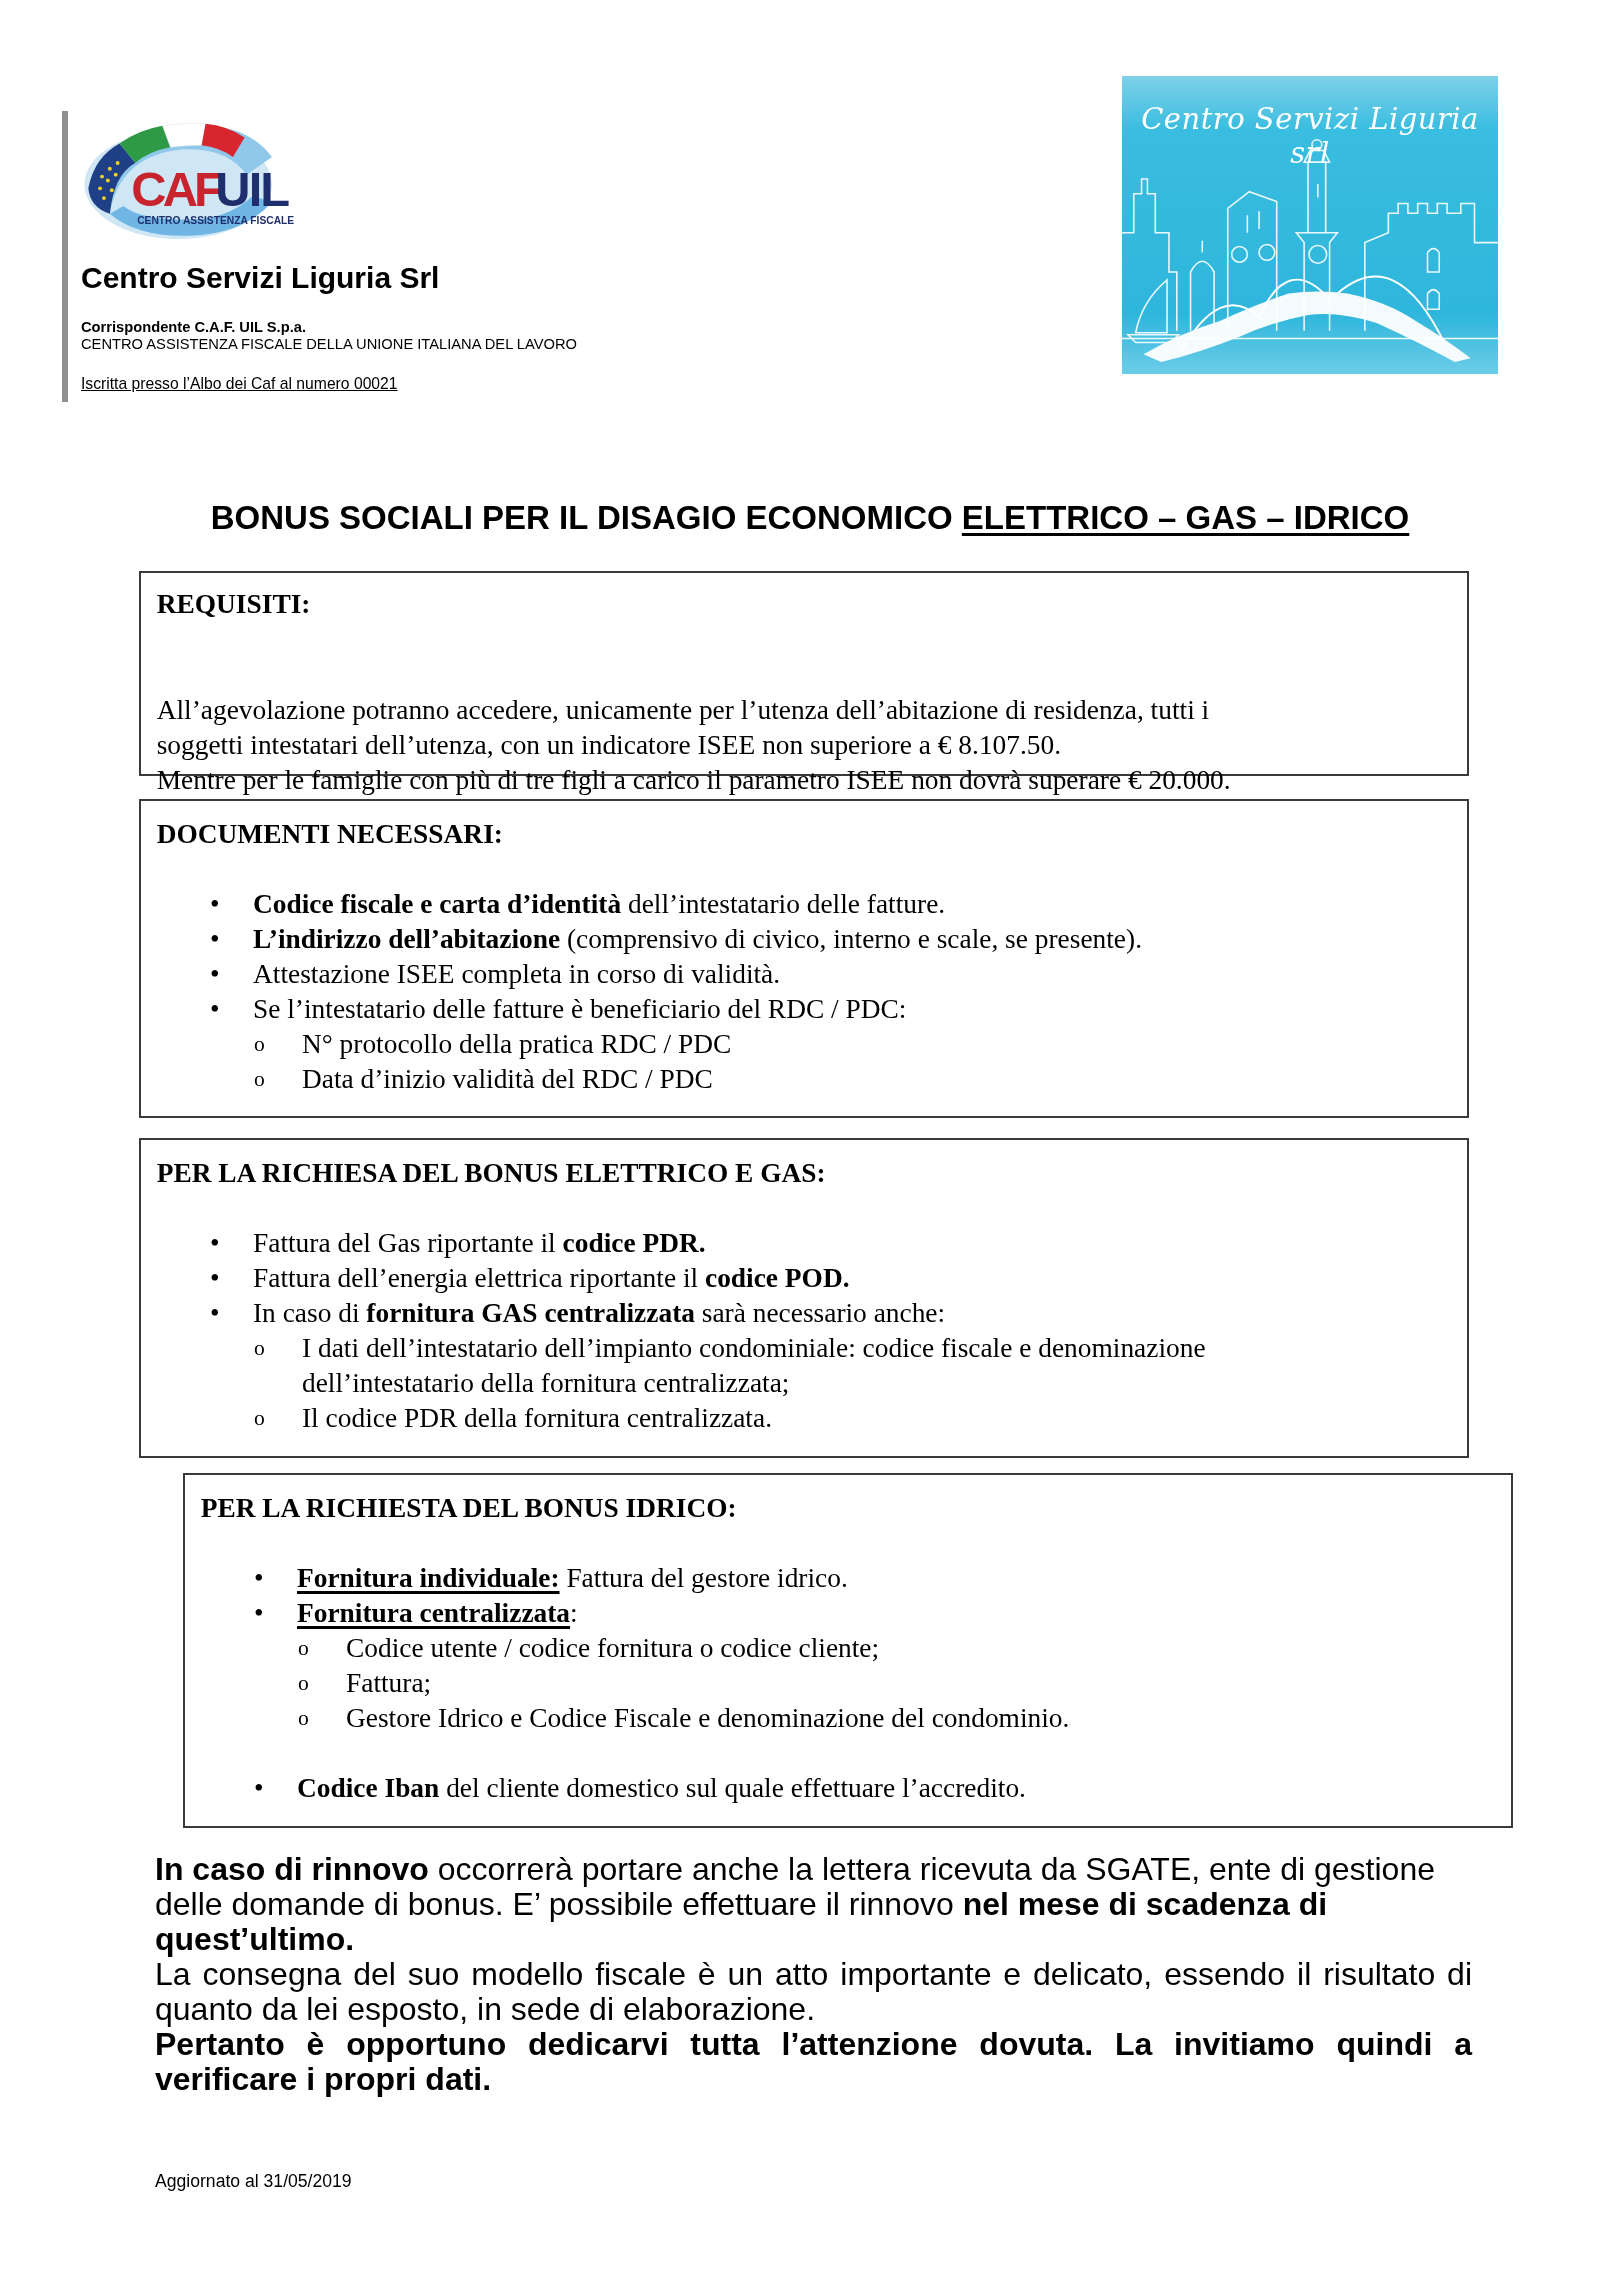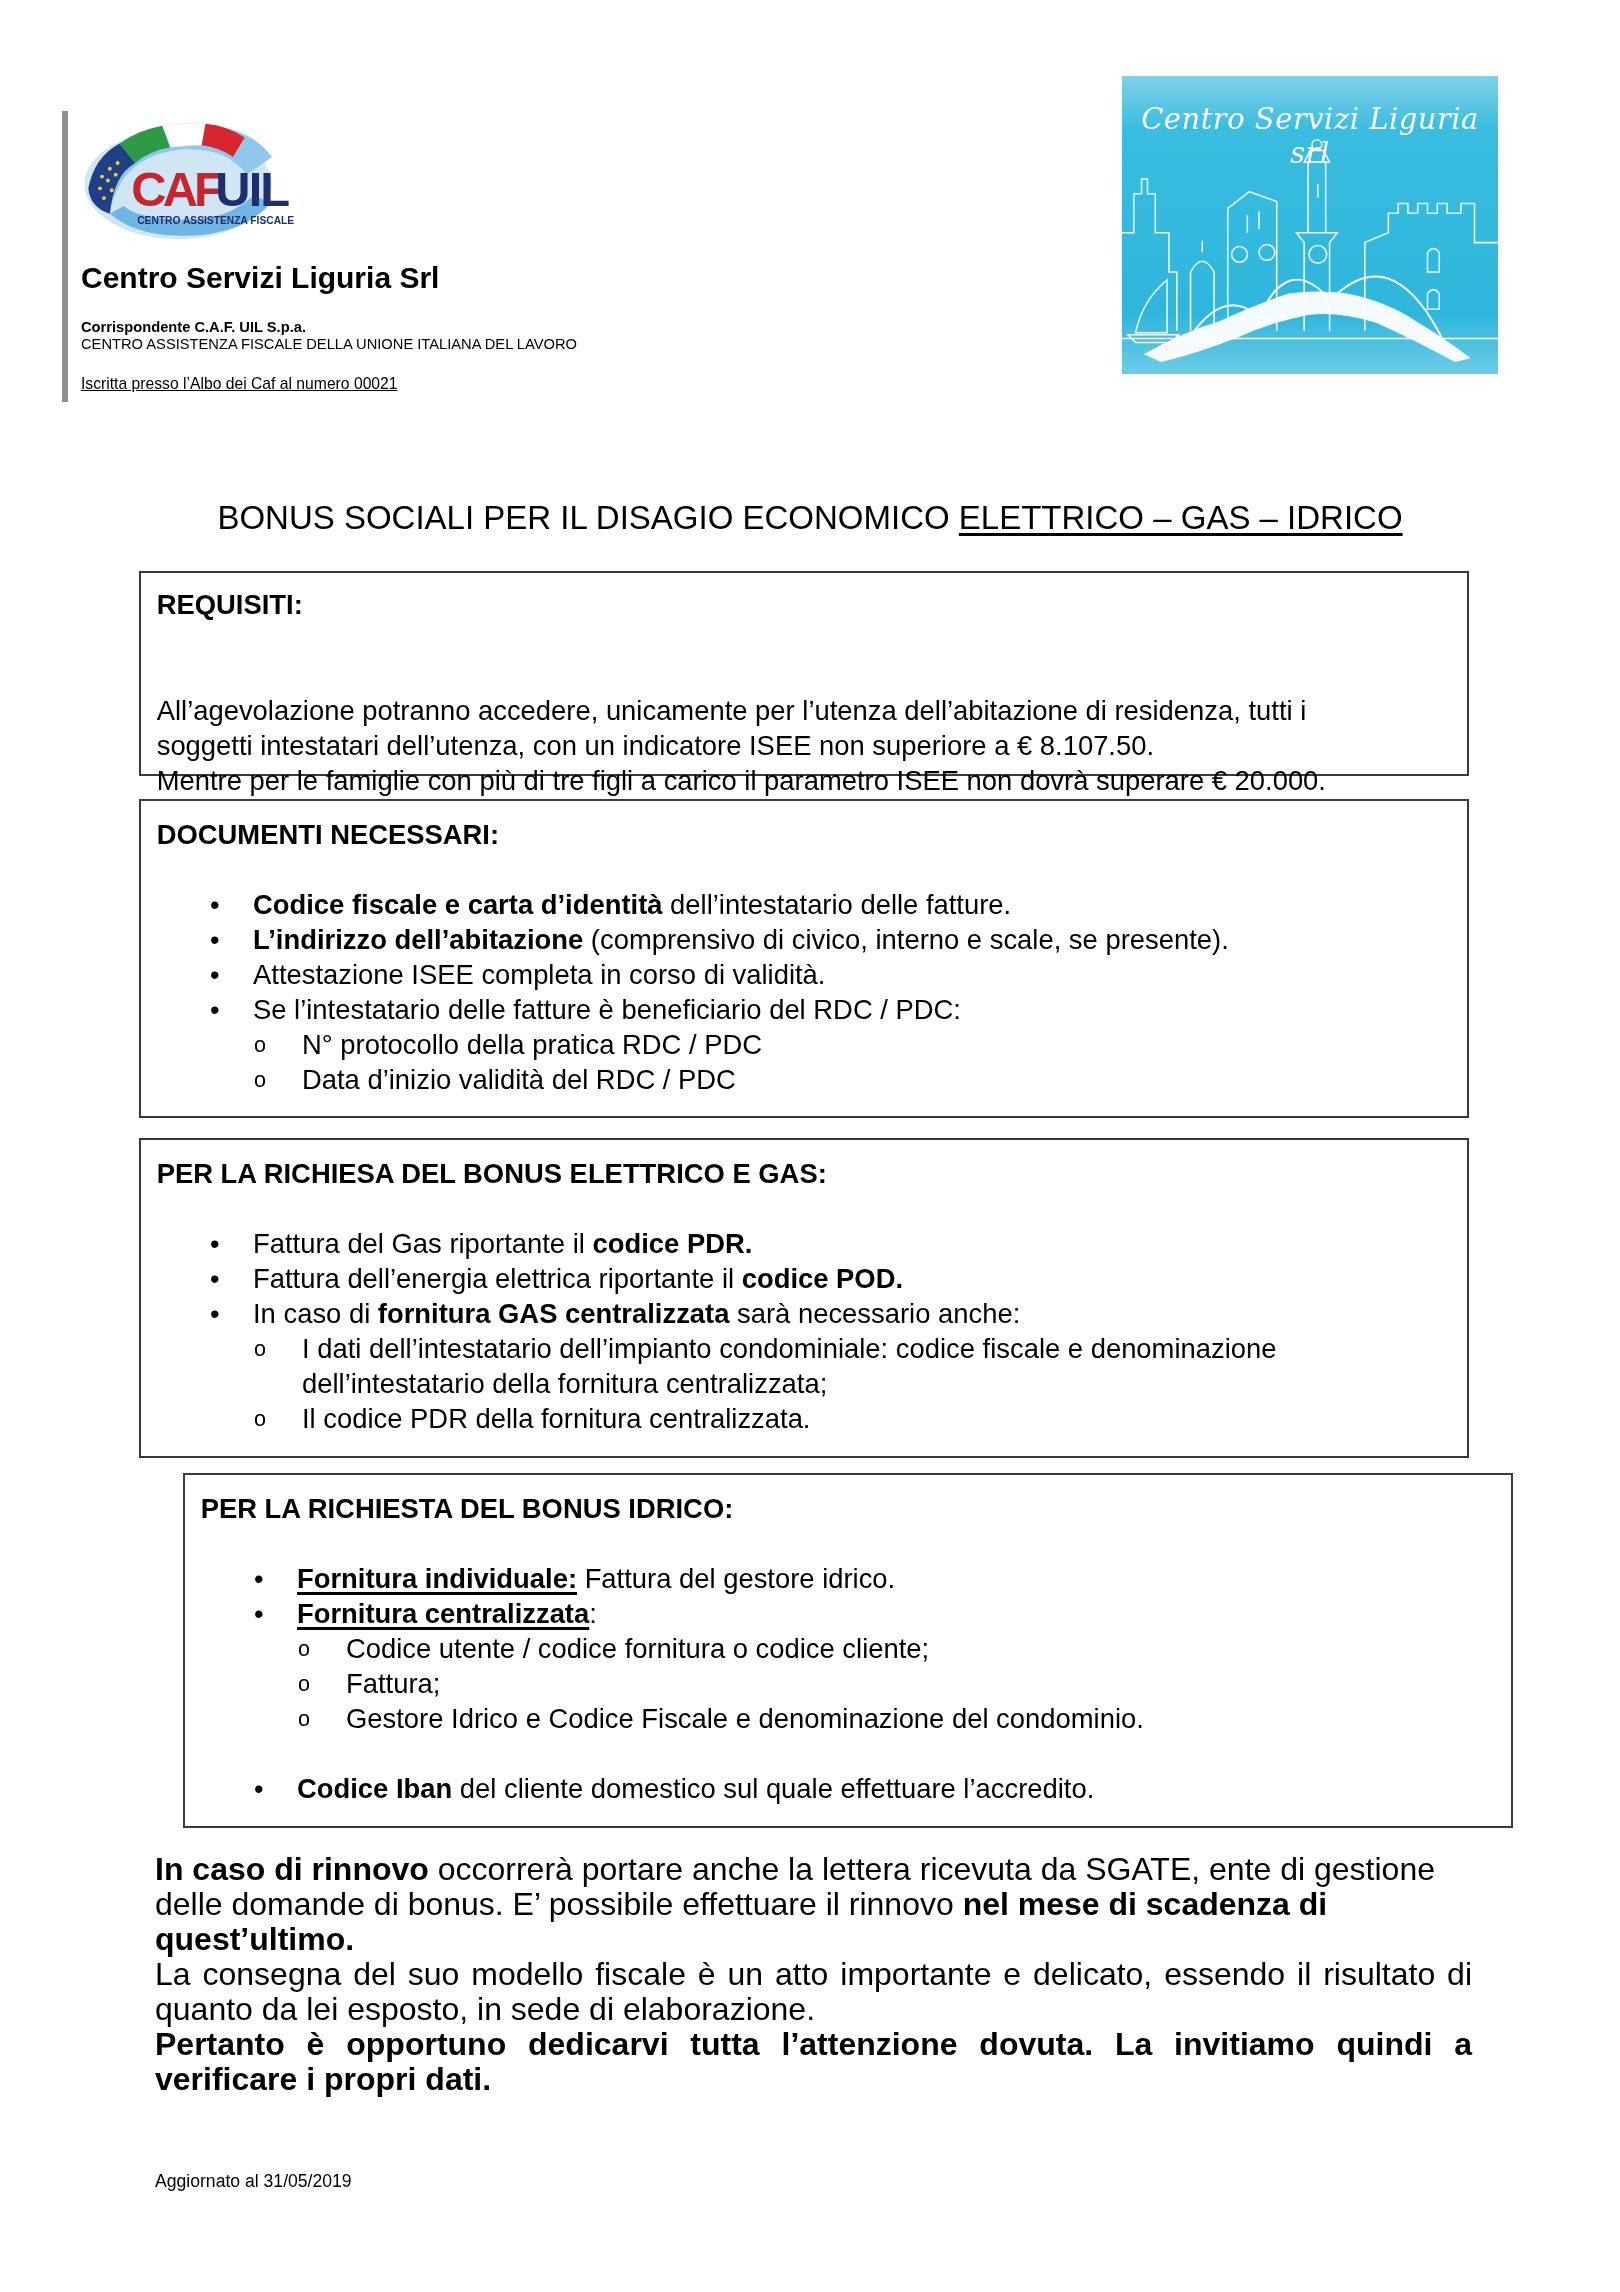--- a/index.html
+++ b/index.html
@@ -18,25 +18,25 @@
   .albo-line { left: 81px; top: 375px; font-size: 15.7px; text-decoration: underline; }
 
   
   .csl-banner { left: 1122px; top: 76px; width: 376px; height: 298px;
     background: linear-gradient(180deg, #7fd0e8 0%, #39bde0 18%, #2fb6dc 80%, #6ccde8 100%); overflow: hidden; }
   .csl-banner-title { position: absolute; left: 0; right: 0; top: 25.5px; text-align: center;
     color: #ffffff; font-family: "DejaVu Serif", serif; font-style: italic; font-size: 29px; letter-spacing: 0.5px; }
   .csl-banner svg { position: absolute; left: 0; top: 0; }
 
   
-  .doc-title { left: 0; width: 1620px; top: 499px; text-align: center; font-size: 33px; font-weight: normal; }
+  .doc-title { left: 0; width: 1620px; top: 499px; text-align: center; font-size: 33px; font-weight: bold; }
   .doc-title .u { text-decoration: underline; text-underline-offset: 3.9px; text-decoration-thickness: 2.9px; }
 
   
-  .box { left: 139px; width: 1330px; border: 2px solid #3a3a3a; box-sizing: border-box; }
+  .box { left: 139px; width: 1330px; border: 2px solid #3a3a3a; box-sizing: border-box; font-family: Liberation Serif, serif; }
   .box-title { position: absolute; left: 15.7px; font-size: 27.4px; font-weight: bold; }
   .box-text { position: absolute; left: 15.7px; right: 13.7px; font-size: 27.4px; line-height: 35px; }
   .list { position: absolute; left: 0; right: 0; margin: 0; padding: 0; list-style: none; font-size: 27.4px; line-height: 35px; }
   .list li { position: relative; padding-left: 112px; }
   .list li .bul { position: absolute; left: 69px; top: 0; }
   .list li.sub { padding-left: 161px; }
   .list li.sub .bul { left: 113px; font-size: 21.6px; }
   .b { font-weight: bold; }
   .ul { text-decoration: underline; text-underline-offset: 3.9px; text-decoration-thickness: 2.9px; }
 

